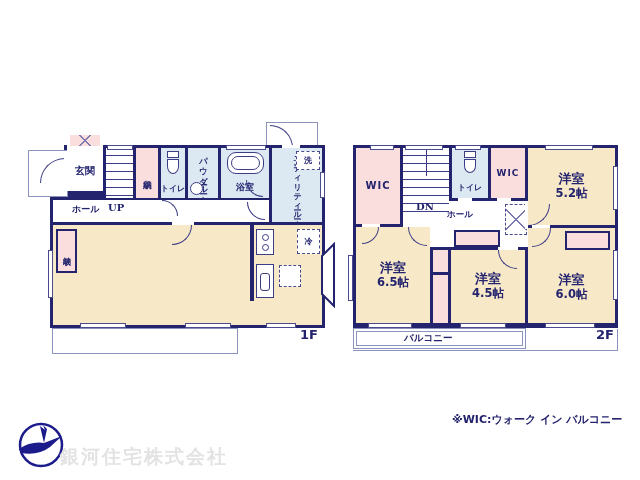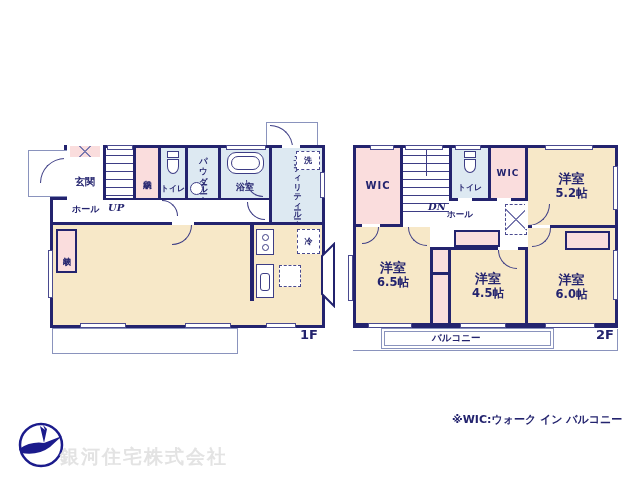--- a/index.html
+++ b/index.html
@@ -25,41 +25,41 @@
   .arc.br{border-right-width:1px;border-bottom-width:1px;border-bottom-right-radius:100%;}
   .arc.bl{border-left-width:1px;border-bottom-width:1px;border-bottom-left-radius:100%;}
   .arc.tr{border-right-width:1px;border-top-width:1px;border-top-right-radius:100%;}
   .arc.tl{border-left-width:1px;border-top-width:1px;border-top-left-radius:100%;}
   .steps{background-image:repeating-linear-gradient(to bottom,transparent 0,transparent 7px,#3d3d85 7px,#3d3d85 8px);}
   .stairs2mid::after{content:"";position:absolute;left:50%;top:0;height:40%;width:1px;background:#3d3d85;}
   .xlines{background-image:
       linear-gradient(45deg,transparent calc(50% - .6px),#7a7ab0 calc(50% - .6px),#7a7ab0 calc(50% + .6px),transparent calc(50% + .6px)),
       linear-gradient(-45deg,transparent calc(50% - .6px),#7a7ab0 calc(50% - .6px),#7a7ab0 calc(50% + .6px),transparent calc(50% + .6px));}
   .fix{position:absolute;box-sizing:border-box;background:#fff;border:1px solid #3d3d85;}
-  .serifital{font-family:"DejaVu Serif","Liberation Serif",serif;font-style:italic;font-weight:700;}
+  .serifital{font-family:"DejaVu Serif","Liberation Serif",serif;font-weight:700;}
   .balc-inner{position:absolute;left:2px;top:2px;right:2px;bottom:2px;border:1px solid var(--thin,#8a93bd);}
   .note{position:absolute;color:var(--text,#23236e);font-weight:700;font-size:11px;}
   .company{position:absolute;color:var(--company,#e3e3e3);font-weight:700;font-size:19px;letter-spacing:2px;}
 </style>
 </head>
 <body>
 
 <div id="stage">
 
   <div class="thinbox" style="left:52px;top:328px;width:186px;height:26px;"></div>
   <div class="thinbox" style="left:266px;top:122px;width:52px;height:26px;"></div>
   <div class="arc tr" style="left:270px;top:125px;width:23px;height:23px;"></div>
 
   <div class="wallblock" style="left:64px;top:145px;width:261px;height:55px;"></div>
   <div class="wallblock" style="left:50px;top:197px;width:275px;height:131px;"></div>
 
   <div class="thinbox" style="left:28px;top:150px;width:40px;height:47px;"></div>
   <div class="arc tl" style="left:40px;top:158px;width:25px;height:25px;"></div>
 
-  <div class="rm white" style="left:67px;top:144px;width:36px;height:58px;">
+  <div class="rm white" style="left:67px;top:133px;width:36px;height:58px;">
     <div class="abs xlines pink" style="left:3px;top:2px;width:30px;height:11px;background-color:var(--pink);"></div>
     <span class="lbl" style="font-size:10px;margin-top:18px;">玄関</span>
   </div>
   <div class="rm white steps" style="left:106px;top:148px;width:27px;height:50px;"></div>
   <div class="rm pink" style="left:136px;top:148px;width:22px;height:50px;">
     <span class="lbl vtext" style="font-size:8.5px;">収納</span>
   </div>
   <div class="rm blue" style="left:161px;top:148px;width:24px;height:50px;">
     <span class="lbl" style="font-size:8px;margin-top:32px;">トイレ</span>
   </div>
@@ -123,33 +123,33 @@
   <div class="win" style="left:48px;top:250px;width:5px;height:48px;"></div>
   <div class="win" style="left:80px;top:323px;width:46px;height:5px;"></div>
   <div class="win" style="left:185px;top:323px;width:46px;height:5px;"></div>
   <div class="win" style="left:266px;top:323px;width:30px;height:5px;"></div>
   <div class="arc tr" style="left:162px;top:200px;width:16px;height:16px;"></div>
 
   <span class="lbl abs" style="left:300px;top:328px;font-size:13px;font-weight:600;">1F</span>
 
   <div class="abs" style="left:353px;top:350px;width:265px;height:1px;background:var(--thin);"></div>
   <div class="abs" style="left:617px;top:329px;width:1px;height:22px;background:var(--thin);"></div>
-  <div class="thinbox" style="left:353px;top:328px;width:173px;height:21px;margin-left:28px;">
+  <div class="thinbox" style="left:353px;top:328px;width:173px;height:21px;">
     <div class="balc-inner"></div>
     <span class="lbl abs" style="left:50px;top:4px;font-size:9.5px;">バルコニー</span>
   </div>
 
   <div class="wallblock" style="left:353px;top:145px;width:265px;height:183px;"></div>
 
   <div class="rm pink" style="left:356px;top:148px;width:44px;height:76px;">
     <span class="lbl" style="font-size:10px;letter-spacing:1px;">WIC</span>
   </div>
   <div class="rm white" style="left:403px;top:201px;width:125px;height:46px;"></div>
   <div class="rm white steps stairs2mid" style="left:403px;top:148px;width:46px;height:70px;"></div>
-  <span class="lbl abs serifital" style="left:428px;top:201px;font-size:10px;">DN</span>
+  <span class="lbl abs serifital" style="left:416px;top:201px;font-size:10px;">DN</span>
   <span class="lbl abs" style="left:447px;top:210px;font-size:8.5px;">ホール</span>
 
   <div class="rm blue" style="left:452px;top:148px;width:36px;height:50px;">
     <span class="lbl" style="font-size:8px;margin-top:30px;">トイレ</span>
   </div>
   <div class="fix" style="left:464px;top:151px;width:12px;height:7px;"></div>
   <div class="fix" style="left:464px;top:159px;width:12px;height:14px;border-radius:0 0 50% 50%;"></div>
 
   <div class="rm pink" style="left:491px;top:148px;width:34px;height:50px;">
     <span class="lbl" style="font-size:9px;letter-spacing:1px;">WIC</span>

